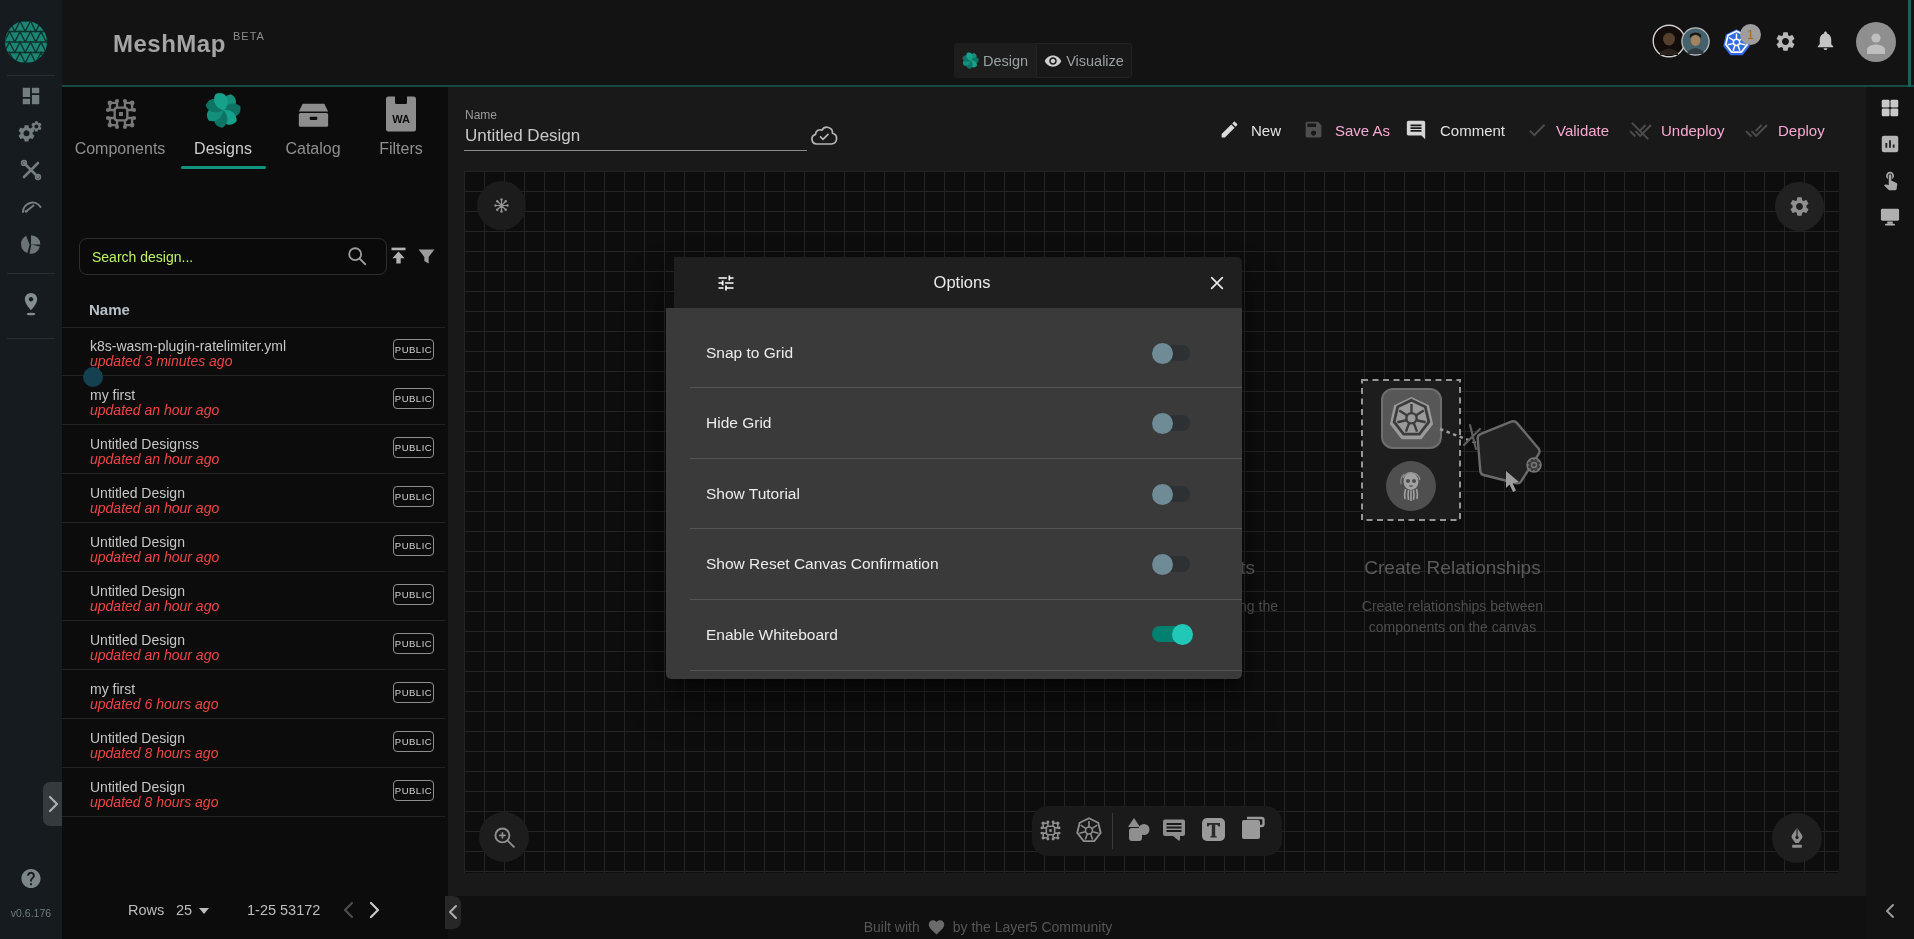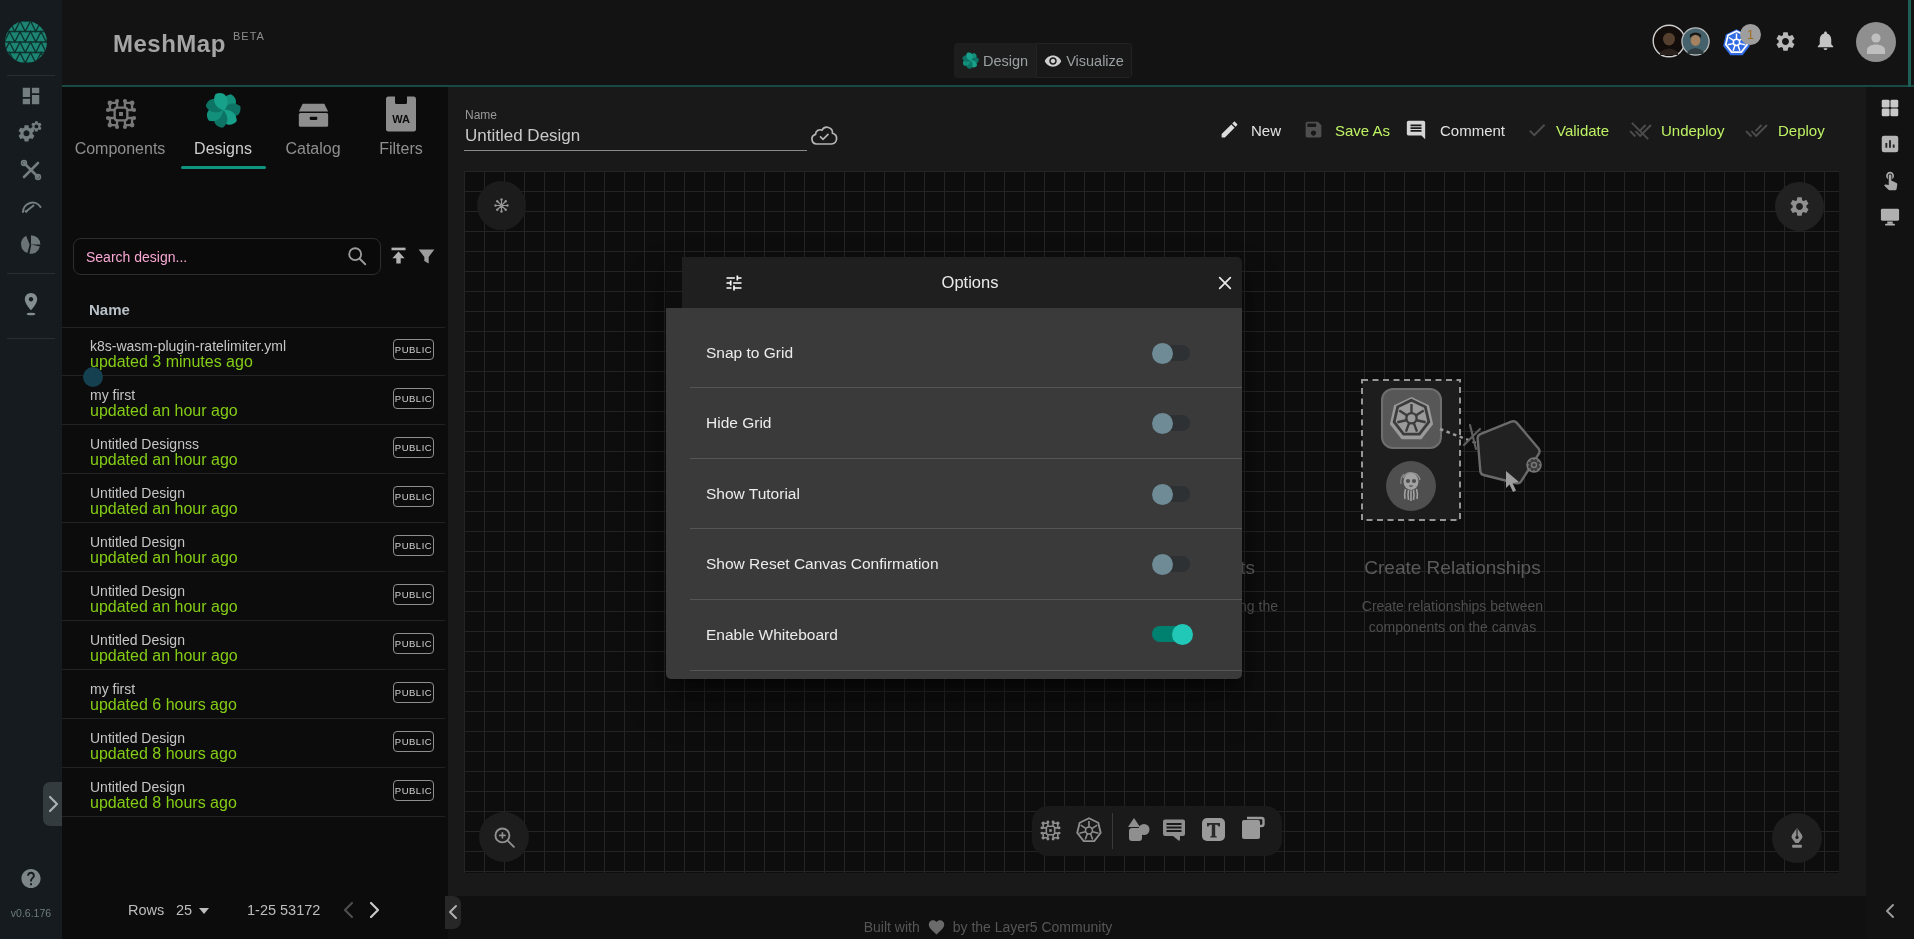--- a/index.html
+++ b/index.html
@@ -23,52 +23,52 @@
   .modeBtn { height:35px; display:flex; align-items:center; gap:4px; font-size:14.5px; color:#9aa0a2; padding:0 8px;}
   #btnDesign { background:#1d1d1d; }
   #btnVisualize { background:#181818; box-shadow:inset 0 0 0 1px #232323; }
 
   
   #panel { left:62px; top:87px; width:386px; height:852px; background:#0c0c0c; z-index:10;}
   .tabLabel { font-size:16px; color:#8f8f8f; }
   #designsUnderline { left:119px; top:79px; width:85px; height:3px; background:#0f947e; border-radius:2px;}
   #bandDesigns { left:0; top:91px; width:383px; height:43px; background:#020202; color:#d2d2d2;
      font-size:13px; letter-spacing:0.5px; display:flex; align-items:center; justify-content:center;}
-  #searchBox { left:11px; top:151px; width:308px; height:37px; border:1px solid #2e2e2e; border-radius:8px;
-     background:#0a0a0a; color:#f9a8d4; font-size:14px; display:flex; align-items:center; padding:0 12px;}
+  #searchBox { left:17px; top:151px; width:308px; height:37px; border:1px solid #2e2e2e; border-radius:8px;
+     background:#0a0a0a; color:#bef264; font-size:14px; display:flex; align-items:center; padding:0 12px;}
   .rowTitle { font-size:14px; color:#c6c6c6; }
-  .rowSub { font-size:16px; color:#84cc16; }
+  .rowSub { font-size:14px; font-style:italic; color:#ef4444; }
   .chip { position:absolute; right:14px; width:41px; height:21px; border:1px solid #8e8e8e; border-radius:4px;
      color:#cfcfcf; font-size:9.5px; letter-spacing:0.5px; display:flex; align-items:center; justify-content:center;}
   .listDiv { position:absolute; left:0; width:383px; height:1px; background:#232323; }
 
   
   #canvasWrap { left:448px; top:87px; width:1418px; height:809px; background:#191919; }
   #grid { left:16px; top:84px; width:1375px; height:702px; background:#0d0d0d;
     background-image:
       repeating-linear-gradient(to right, #242424 0px, #242424 1px, transparent 1px, transparent 20px),
       repeating-linear-gradient(to bottom, #242424 0px, #242424 1px, transparent 1px, transparent 20px); }
   .cirBtn { position:absolute; border-radius:50%; background:#1d1d1d; display:flex; align-items:center; justify-content:center;}
   #nameLbl { left:17px; top:21px; font-size:12px; color:#9a9a9a; }
   #nameVal { left:17px; top:39px; font-size:17px; color:#c9c9c9; }
   #nameUnderline { left:16px; top:63px; width:343px; height:1px; background:#8a8a8a; }
-  .en { color:#e2e2e2; } .dis { color:#bef264; }
+  .en { color:#e2e2e2; } .dis { color:#f9a8d4; }
 
   
   #footer { left:448px; top:896px; width:1418px; height:43px; background:#101010; }
   #footTxt { left:448px; top:905px; width:1080px; height:43px; display:flex; gap:7px;
      align-items:center; justify-content:center; color:#565656; font-size:14px; }
 
   
   #rightbar { left:1866px; top:87px; width:48px; height:852px; background:#121212; z-index:10;}
 
   
   #modal { left:666px; top:257px; width:576px; height:422px; border-radius:5px; overflow:hidden;
      box-shadow:0 11px 15px -7px rgba(0,0,0,.4), 0 24px 38px 3px rgba(0,0,0,.28); z-index:50; }
-  #modalHead { position:absolute; left:16px; top:0; width:100%; height:51px; background:#1f1f1f;
+  #modalHead { position:absolute; left:8px; top:0; width:100%; height:51px; background:#1f1f1f;
      display:flex; align-items:center; }
   #modalTitle { position:absolute; left:0; width:100%; text-align:center; font-size:16.5px; color:#eaeaea;}
   #modalBody { position:absolute; left:0; top:51px; width:100%; height:371px; background:#3a3a3a; }
   .optRow { position:absolute; left:40px; font-size:15.5px; color:#ececec; }
   .optDiv { position:absolute; left:24px; width:552px; height:1px; background:#555555; }
   .switch { position:absolute; left:486px; width:38px; height:16px; border-radius:8px; }
   .sw-off { background:#2d3134; }
   .sw-on { background:#00806f; }
   .thumb { position:absolute; top:-2.5px; width:21px; height:21px; border-radius:50%; }
   .th-off { left:0px; background:#6e8b96; }

